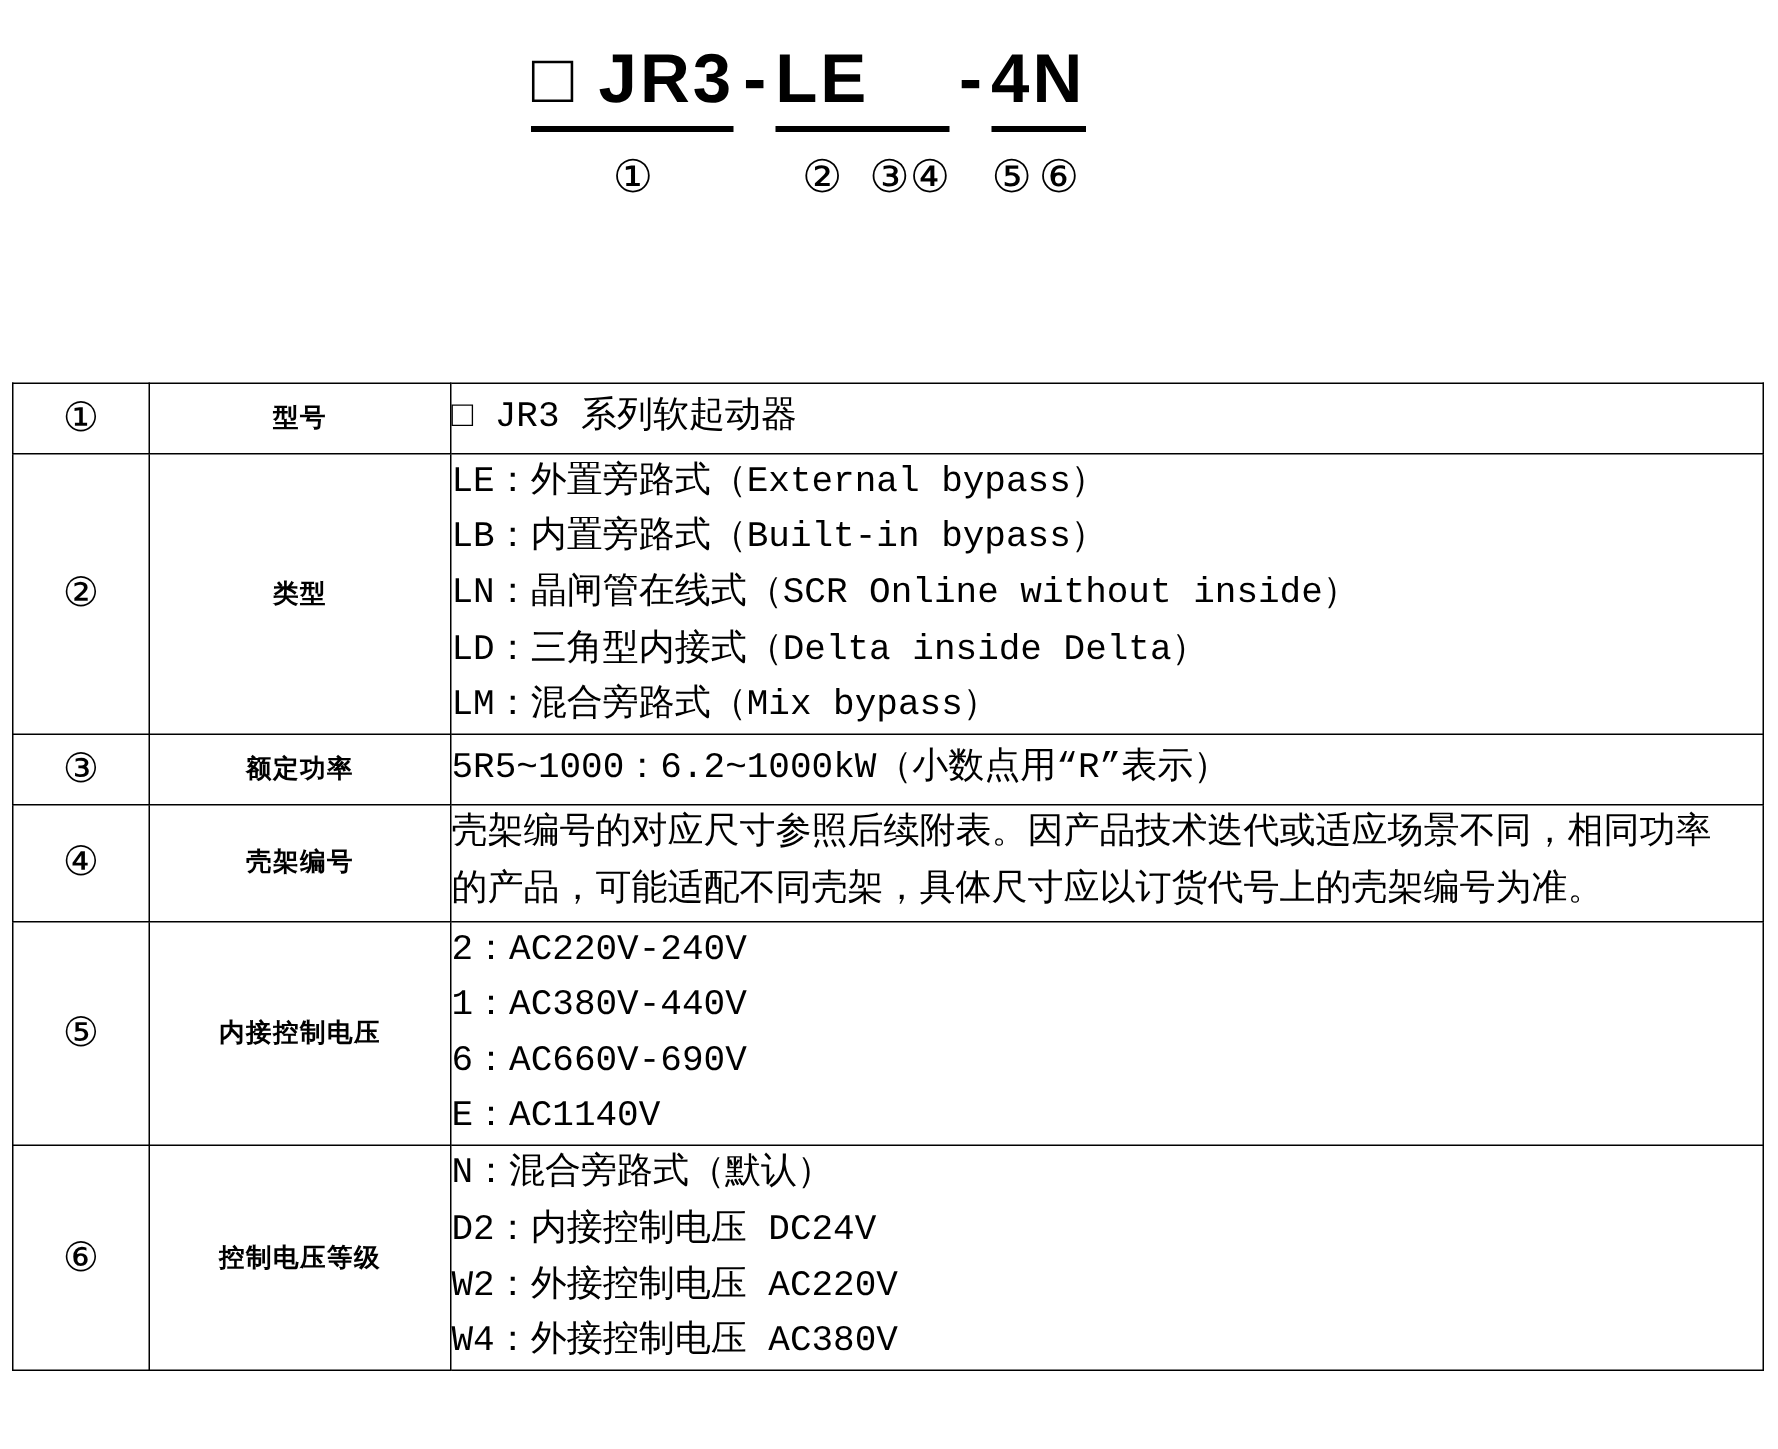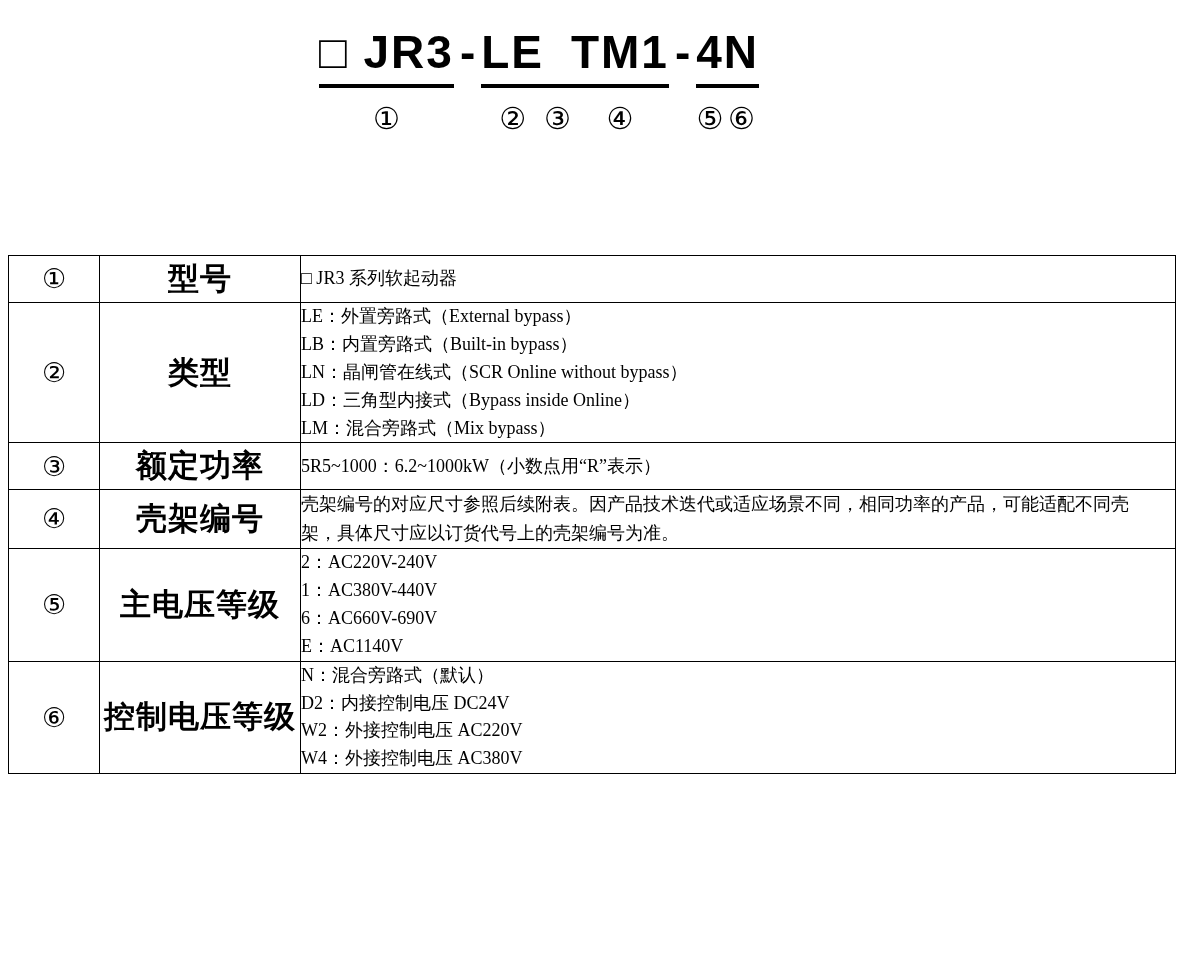--- a/index.html
+++ b/index.html
@@ -89,32 +89,32 @@
   .col-name { width: 200px; text-align: center; }
   .col-desc { }
 
   .num-cell {
     font-size: 27px;
     font-family: "DejaVu Sans", sans-serif;
     text-align: center;
     line-height: 1.1;
   }
   .name-cell {
-    font-size: 31px;
+    font-size: 17px;
     font-weight: bold;
     text-align: center;
     line-height: 1.3;
     font-family: Liberation Sans, sans-serif;
     letter-spacing: 1px;
   }
   .desc-cell {
-    font-size: 18px;
+    font-size: 24px;
     line-height: 1.55;
     padding: 10px 0 10px 16px;
-    font-family: Liberation Serif, serif;
+    font-family: Liberation Mono, monospace;
   }
   .desc-line { white-space: nowrap; }
   .desc-para {
     white-space: normal;
     line-height: 1.6;
     padding-right: 16px;
   }
 
   
   .r1 td { height: 46px; }
@@ -139,21 +139,20 @@
       <div class="code-underline"></div>
       <div class="circled">②</div>
     </div>
 
     <div class="code-group">
       <div class="code-underline"></div>
       <div class="circled">③</div>
     </div>
 
     <div class="code-group">
-      <div class="code-chars">TM1</div>
       <div class="code-underline"></div>
       <div class="circled">④</div>
     </div>
 
     <div class="code-sep">-</div>
 
     <div class="code-group">
       <div class="code-chars">4</div>
       <div class="code-underline"></div>
       <div class="circled">⑤</div>
@@ -179,22 +178,22 @@
           <div class="desc-line">□ JR3 系列软起动器</div>
         </td>
       </tr>
 
       <tr>
         <td class="col-num num-cell">②</td>
         <td class="col-name name-cell">类型</td>
         <td class="col-desc desc-cell">
           <div class="desc-line">LE：外置旁路式（External bypass）</div>
           <div class="desc-line">LB：内置旁路式（Built-in bypass）</div>
-          <div class="desc-line">LN：晶闸管在线式（SCR Online without bypass）</div>
-          <div class="desc-line">LD：三角型内接式（Bypass inside Online）</div>
+          <div class="desc-line">LN：晶闸管在线式（SCR Online without inside）</div>
+          <div class="desc-line">LD：三角型内接式（Delta inside Delta）</div>
           <div class="desc-line">LM：混合旁路式（Mix bypass）</div>
         </td>
       </tr>
 
       <tr class="r3">
         <td class="col-num num-cell">③</td>
         <td class="col-name name-cell">额定功率</td>
         <td class="col-desc desc-cell">
           <div class="desc-line">5R5~1000：6.2~1000kW（小数点用“R”表示）</div>
         </td>
@@ -203,21 +202,21 @@
       <tr>
         <td class="col-num num-cell">④</td>
         <td class="col-name name-cell">壳架编号</td>
         <td class="col-desc desc-cell">
           <div class="desc-para">壳架编号的对应尺寸参照后续附表。因产品技术迭代或适应场景不同，相同功率的产品，可能适配不同壳架，具体尺寸应以订货代号上的壳架编号为准。</div>
         </td>
       </tr>
 
       <tr>
         <td class="col-num num-cell">⑤</td>
-        <td class="col-name name-cell">主电压等级</td>
+        <td class="col-name name-cell">内接控制电压</td>
         <td class="col-desc desc-cell">
           <div class="desc-line">2：AC220V-240V</div>
           <div class="desc-line">1：AC380V-440V</div>
           <div class="desc-line">6：AC660V-690V</div>
           <div class="desc-line">E：AC1140V</div>
         </td>
       </tr>
 
       <tr>
         <td class="col-num num-cell">⑥</td>

